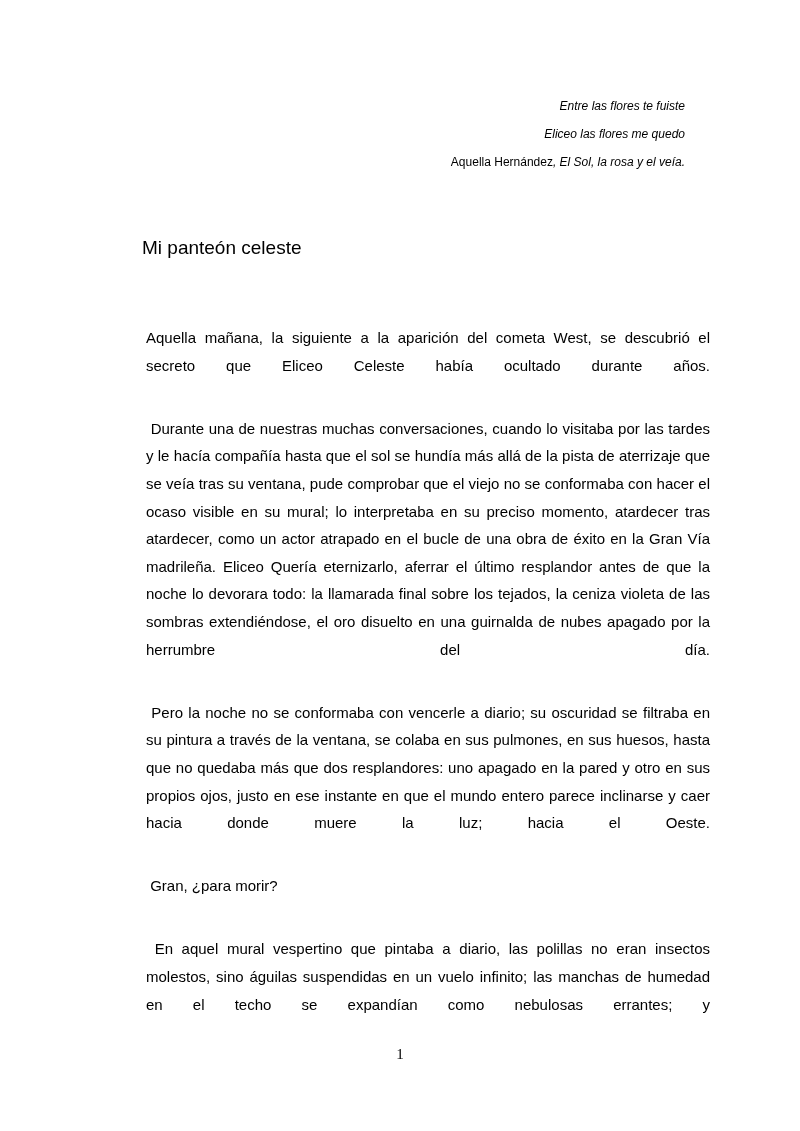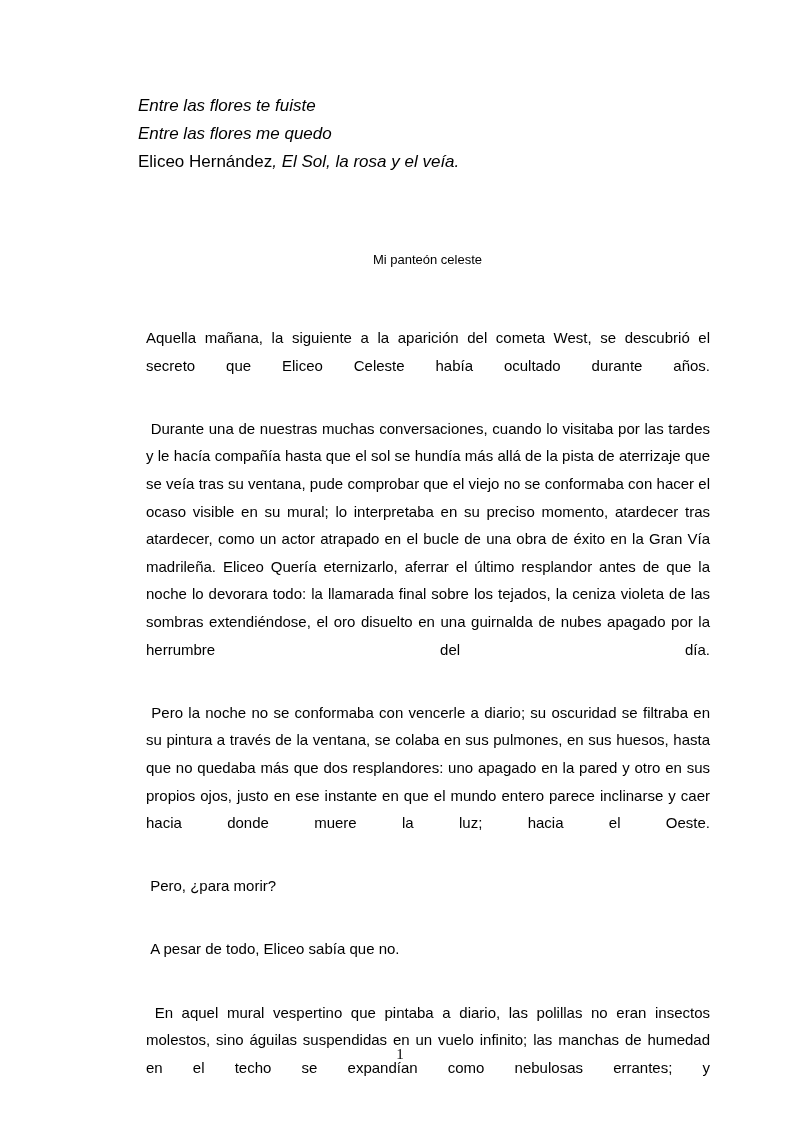--- a/index.html
+++ b/index.html
@@ -20,21 +20,22 @@
     color: #000000;
     -webkit-font-smoothing: antialiased;
   }
 
   
   .epigraph {
     position: absolute;
     left: 138px;
     top: 92px;
     width: 547px;
-    font-size: 17px;
+    text-align: right;
+    font-size: 12px;
     line-height: 28px;
   }
 
   .epigraph-line {
     display: block;
     white-space: pre-wrap;
   }
 
   .epi-italic {
     font-style: italic;
@@ -43,25 +44,24 @@
   .epi-upright {
     font-style: normal;
   }
 
   
   .doc-title {
     position: absolute;
     left: 138px;
     top: 232px;
     width: 547px;
-    text-align: center;
-    font-size: 13px;
+    font-size: 19px;
     line-height: 24px;
     font-weight: normal;
-    margin: 16px;
+    margin: 4px;
   }
 
   
   .body-text {
     position: absolute;
     left: 138px;
     top: 316px;
     width: 580px;
     font-size: 15px;
     line-height: 27.6px;
@@ -97,30 +97,29 @@
     color: #000000;
   }
 </style>
 </head>
 <body>
 
 <div class="page">
 
   <div class="epigraph">
     <span class="epigraph-line epi-italic">Entre las flores te fuiste</span>
-    <span class="epigraph-line epi-italic">Entre las flores me quedo</span>
-    <span class="epigraph-line"><span class="epi-upright">Eliceo Hernández</span><span class="epi-italic">, El Sol, la rosa y el veía.</span></span>
+    <span class="epigraph-line epi-italic">Eliceo las flores me quedo</span>
+    <span class="epigraph-line"><span class="epi-upright">Aquella Hernández</span><span class="epi-italic">, El Sol, la rosa y el veía.</span></span>
   </div>
 
   <h1 class="doc-title">Mi panteón celeste</h1>
 
   <div class="body-text">
     <p class="para">Aquella mañana, la siguiente a la aparición del cometa West, se descubrió el secreto que Eliceo Celeste había ocultado durante años.</p>
     <p class="para"> Durante una de nuestras muchas conversaciones, cuando lo visitaba por las tardes y le hacía compañía hasta que el sol se hundía más allá de la pista de aterrizaje que se veía tras su ventana, pude comprobar que el viejo no se conformaba con hacer el ocaso visible en su mural; lo interpretaba en su preciso momento, atardecer tras atardecer, como un actor atrapado en el bucle de una obra de éxito en la Gran Vía madrileña. Eliceo Quería eternizarlo, aferrar el último resplandor antes de que la noche lo devorara todo: la llamarada final sobre los tejados, la ceniza violeta de las sombras extendiéndose, el oro disuelto en una guirnalda de nubes apagado por la herrumbre del día.</p>
     <p class="para"> Pero la noche no se conformaba con vencerle a diario; su oscuridad se filtraba en su pintura a través de la ventana, se colaba en sus pulmones, en sus huesos, hasta que no quedaba más que dos resplandores: uno apagado en la pared y otro en sus propios ojos, justo en ese instante en que el mundo entero parece inclinarse y caer hacia donde muere la luz; hacia el Oeste.</p>
-    <p class="para no-justify"> Pero, ¿para morir?</p>
-    <p class="para no-justify"> A pesar de todo, Eliceo sabía que no.</p>
+    <p class="para no-justify"> Gran, ¿para morir?</p>
     <p class="para"> En aquel mural vespertino que pintaba a diario, las polillas no eran insectos molestos, sino águilas suspendidas en un vuelo infinito; las manchas de humedad en el techo se expandían como nebulosas errantes; y</p>
   </div>
 
   <div class="page-number">1</div>
 
 </div>
 
 </body></html>

